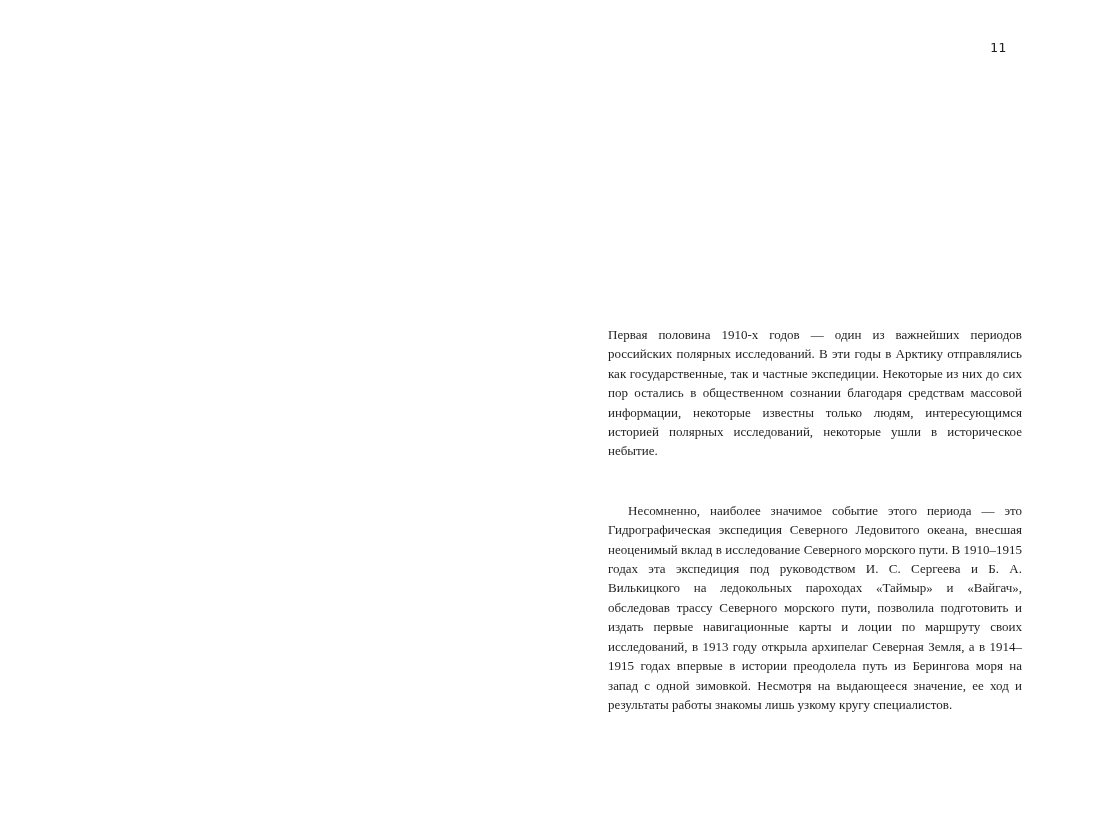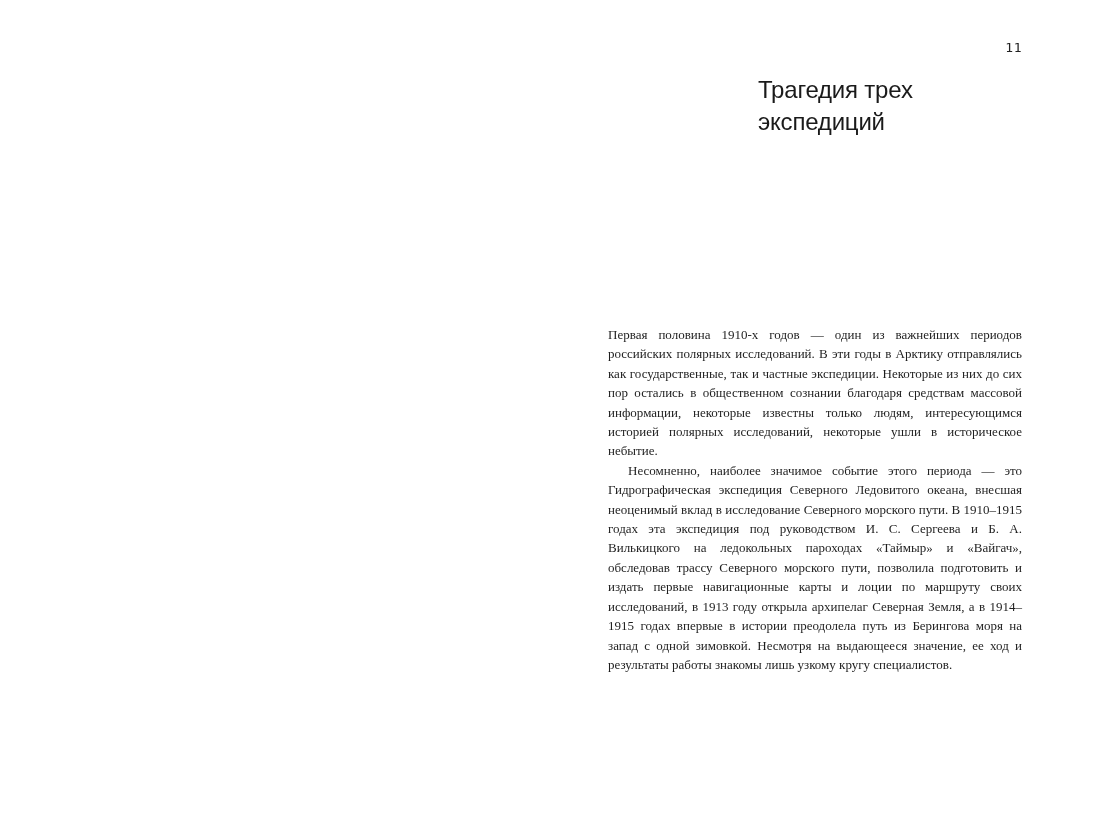--- a/index.html
+++ b/index.html
@@ -32,21 +32,21 @@
       left: 550px; top: 0;
       width: 550px;
       height: 825px;
       background: #ffffff;
     }
     .page-number {
       position: absolute;
       left: 990px;
       top: 40px;
       width: 32px;
-      text-align: right;
+      text-align: left;
       font-family: "DejaVu Sans Mono", "Liberation Mono", monospace;
       font-size: 13px;
       color: #222;
       letter-spacing: 0.5px;
     }
     .chapter-title {
       position: absolute;
       left: 758px;
       top: 74px;
       width: 300px;
@@ -70,33 +70,30 @@
       color: #1e1e1e;
     }
     .body-text p {
       margin: 0;
       text-align: justify;
       text-align-last: left;
       hyphens: manual;
     }
     .body-text p + p {
       text-indent: 20px;
+      margin-top: 40px;
     }
   </style>
 </head>
 <body>
 
 <div class="spread">
   <div class="page-left"></div>
   <div class="page-right"></div>
 
   <div class="page-number">11</div>
 
-  <h1 class="chapter-title">
-    <span>Трагедия трех</span>
-    <span>экспедиций</span>
-  </h1>
 
   <div class="body-text">
     <p>Первая половина 1910-х годов — один из важнейших периодов российских полярных исследований. В эти годы в Арктику отправлялись как государственные, так и частные экспедиции. Некоторые из них до сих пор остались в общественном сознании благодаря средствам массовой информации, некоторые известны только людям, интересующимся историей полярных исследований, некоторые ушли в историческое небытие.</p>
     <p>Несомненно, наиболее значимое событие этого периода — это Гидрографическая экспедиция Северного Ледовитого океана, внесшая неоценимый вклад в исследование Северного морского пути. В 1910–1915 годах эта экспедиция под руководством И. С. Сергеева и Б. А. Вилькицкого на ледокольных пароходах «Таймыр» и «Вайгач», обследовав трассу Северного морского пути, позволила подготовить и издать первые навигационные карты и лоции по маршруту своих исследований, в 1913 году открыла архипелаг Северная Земля, а в 1914–1915 годах впервые в истории преодолела путь из Берингова моря на запад с одной зимовкой. Несмотря на выдающееся значение, ее ход и результаты работы знакомы лишь узкому кругу специалистов.</p>
   </div>
 </div>
 
 </body></html>

